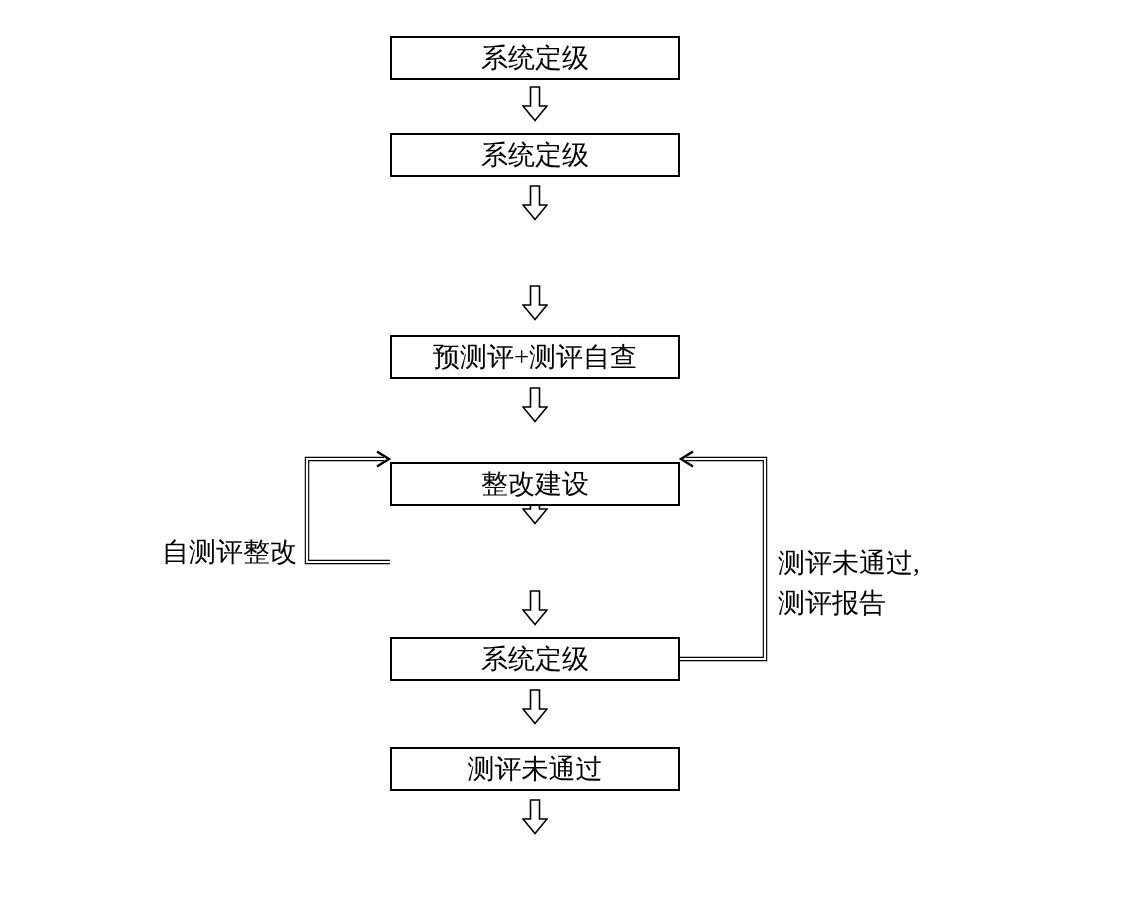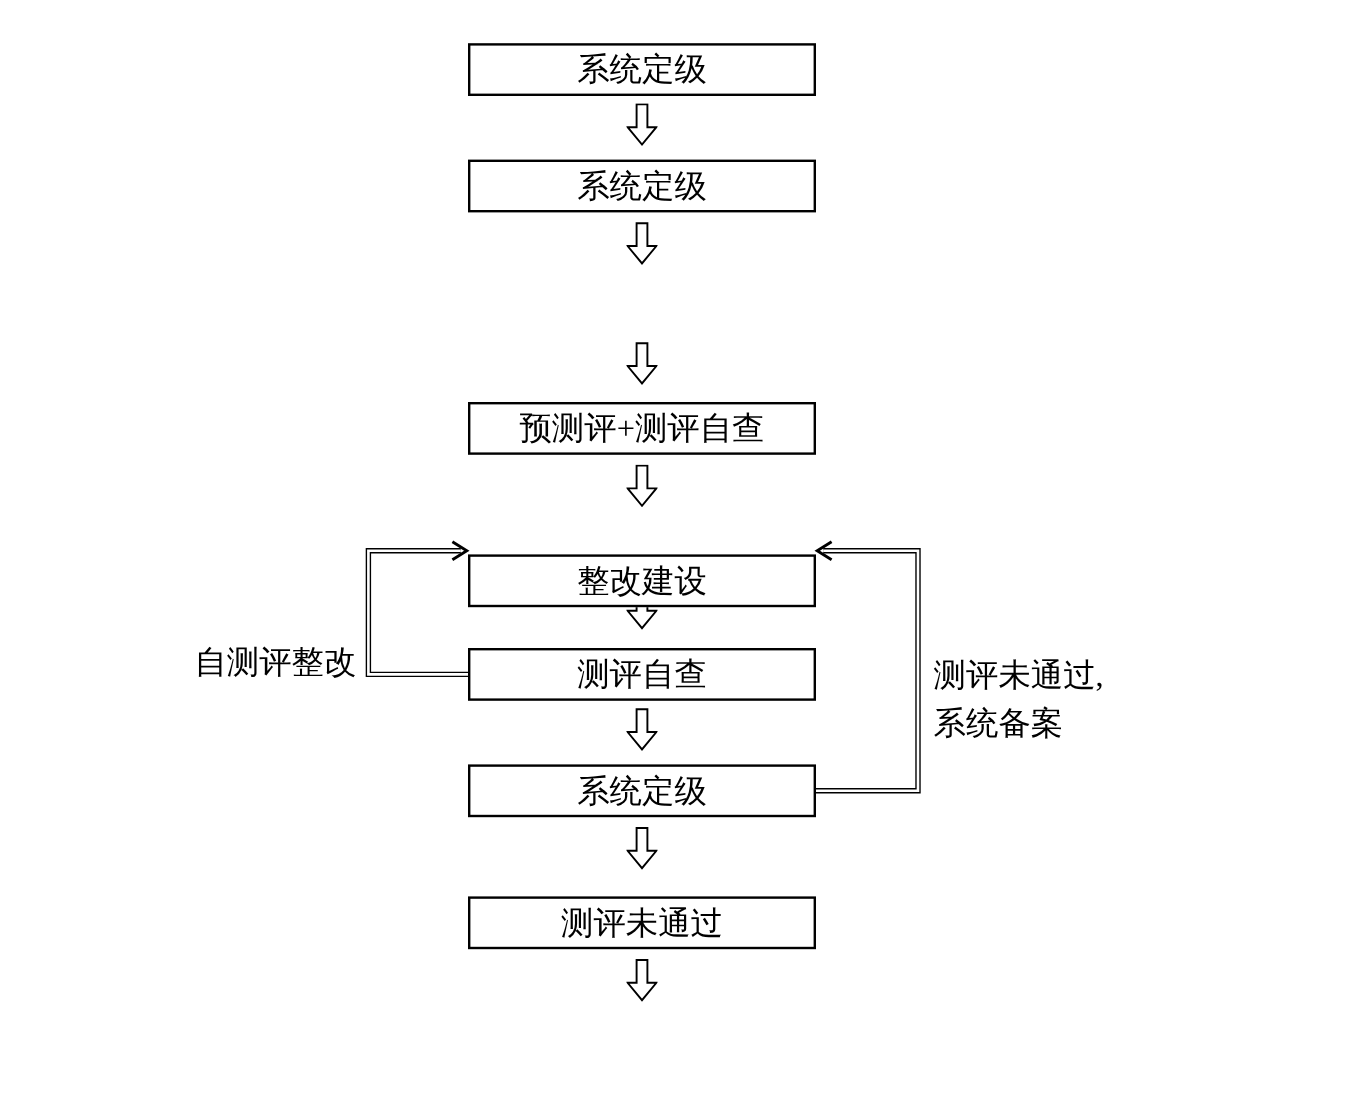--- a/index.html
+++ b/index.html
@@ -76,23 +76,20 @@
   </div>
   <div class="box" style="top:133px">
     <span>系统定级</span>
   </div>
   <div class="box" style="top:335px">
     <span>预测评+测评自查</span>
   </div>
   <div class="box" style="top:462px">
     <span>整改建设</span>
   </div>
-  <div class="box" style="top:540px">
-    <span>测评自查</span>
-  </div>
   <div class="box" style="top:637px">
     <span>系统定级</span>
   </div>
   <div class="box" style="top:747px">
     <span>测评未通过</span>
   </div>
 
   <svg class="down-arrow" style="top:86px" viewBox="0 0 26 36">
     <path d="M 8.5 1 L 17.5 1 L 17.5 20 L 25 20 L 13 34.5 L 1 20 L 8.5 20 Z" fill="#ffffff" stroke="#000000" stroke-width="1.6"></path>
   </svg>
@@ -129,16 +126,16 @@
     <g>
       <polyline points="680,659 765,659 765,459 686,459" fill="none" stroke="#000000" stroke-width="4.5" stroke-linejoin="miter"></polyline>
       <polyline points="680,659 765,659 765,459 686,459" fill="none" stroke="#ffffff" stroke-width="2.2" stroke-linejoin="miter"></polyline>
       <path d="M 693 451.5 L 681 459 L 693 466.5" fill="none" stroke="#000000" stroke-width="2.4"></path>
     </g>
   </svg>
 
   <div class="loop-label left">自测评整改</div>
   <div class="loop-label right">
     <div>测评未通过,</div>
-    <div>系统备案</div>
+    <div>测评报告</div>
   </div>
 
 </div>
 
 </body></html>

